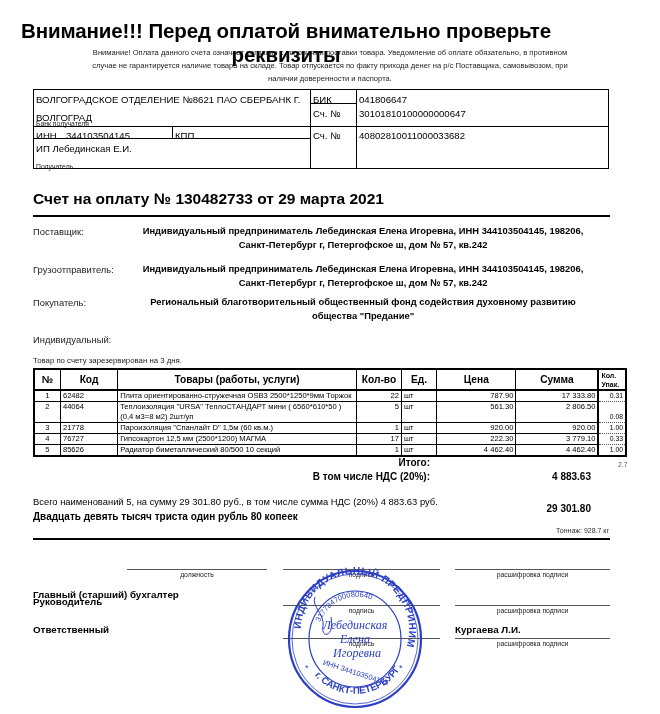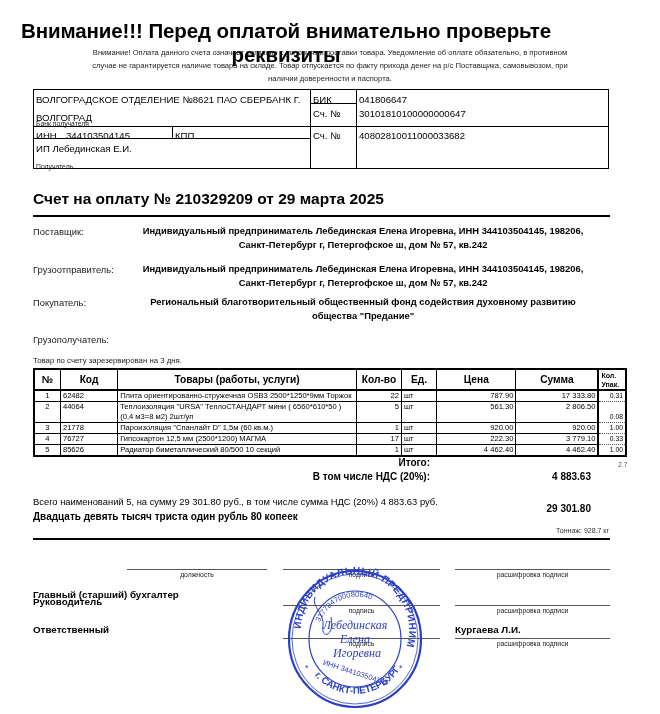--- a/index.html
+++ b/index.html
@@ -80,33 +80,33 @@
   <div class="cell" style="left:32px; top:37px;">344103504145</div>
   <div class="cell" style="left:141px; top:37px;">КПП</div>
   <div class="cell" style="left:170px; top:37px;"></div>
   <div class="cell" style="left:279px; top:37px;">Сч. №</div>
   <div class="cell" style="left:325px; top:37px;">40802810011000033682</div>
 
   <div class="cell" style="left:2px; top:50px;">ИП Лебединская Е.И.</div>
   <div class="cell small" style="left:2px; top:68px;">Получатель</div>
 </div>
 
-<div class="abs invoice-title">Счет на оплату № 210329209 от 29 марта 2025</div>
+<div class="abs invoice-title">Счет на оплату № 130482733 от 29 марта 2021</div>
 <div class="abs rule-thick" style="top:215px;"></div>
 
 <div class="abs party-label" style="top:226px;">Поставщик:</div>
 <div class="abs party-value" style="top:224px;">Индивидуальный предприниматель Лебединская Елена Игоревна, ИНН 344103504145, 198206, Санкт-Петербург г, Петергофское ш, дом № 57, кв.242</div>
 
 <div class="abs party-label" style="top:264px;">Грузоотправитель:</div>
 <div class="abs party-value" style="top:262px;">Индивидуальный предприниматель Лебединская Елена Игоревна, ИНН 344103504145, 198206, Санкт-Петербург г, Петергофское ш, дом № 57, кв.242</div>
 
 <div class="abs party-label" style="top:297px;">Покупатель:</div>
 <div class="abs party-value" style="top:295px;">Региональный благотворительный общественный фонд содействия духовному развитию общества "Предание"</div>
 
-<div class="abs party-label" style="top:334px;">Грузополучатель:</div>
+<div class="abs party-label" style="top:334px;">Индивидуальный:</div>
 <div class="abs party-value" style="top:332px;"></div>
 
 <div class="abs reserved">Товар по счету зарезервирован на 3 дня.</div>
 
 <table class="abs goods">
   <colgroup>
     <col style="width:24px">
       <col style="width:52px">
       <col style="width:217px">
       <col style="width:41px">

